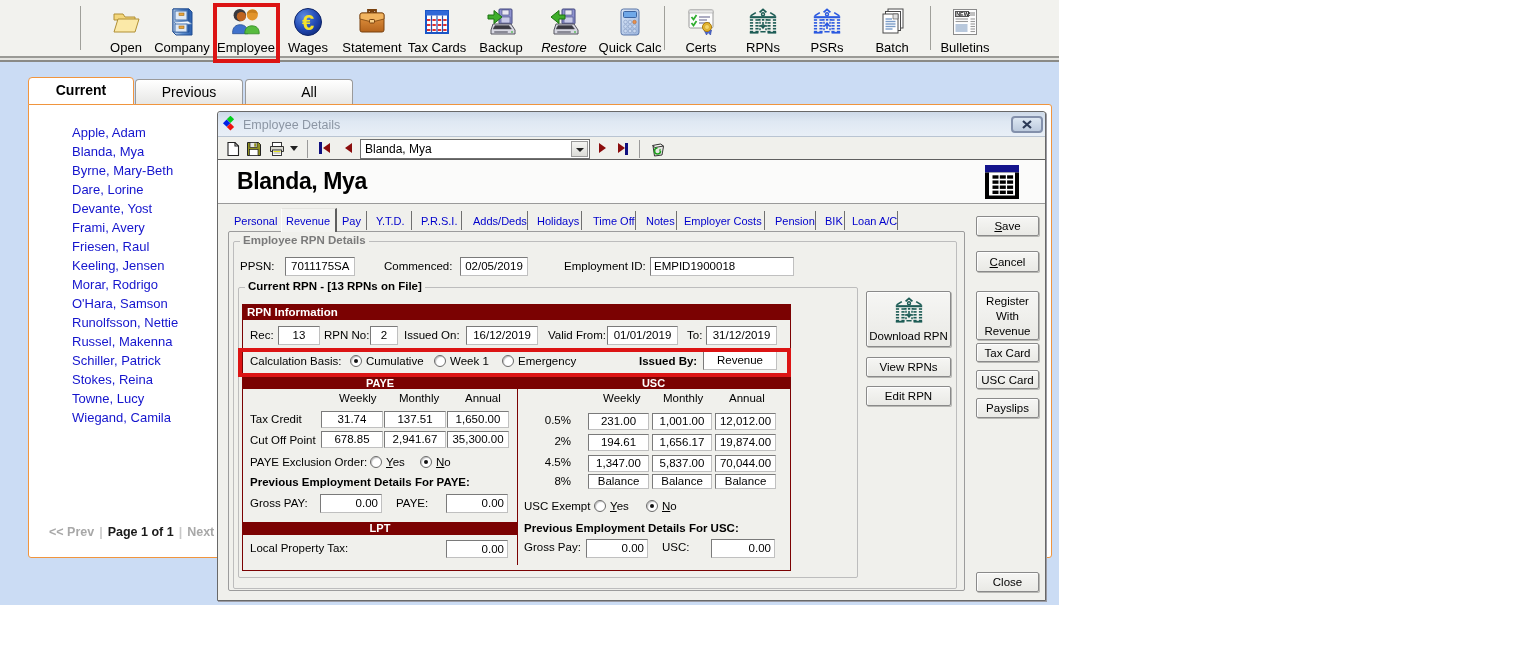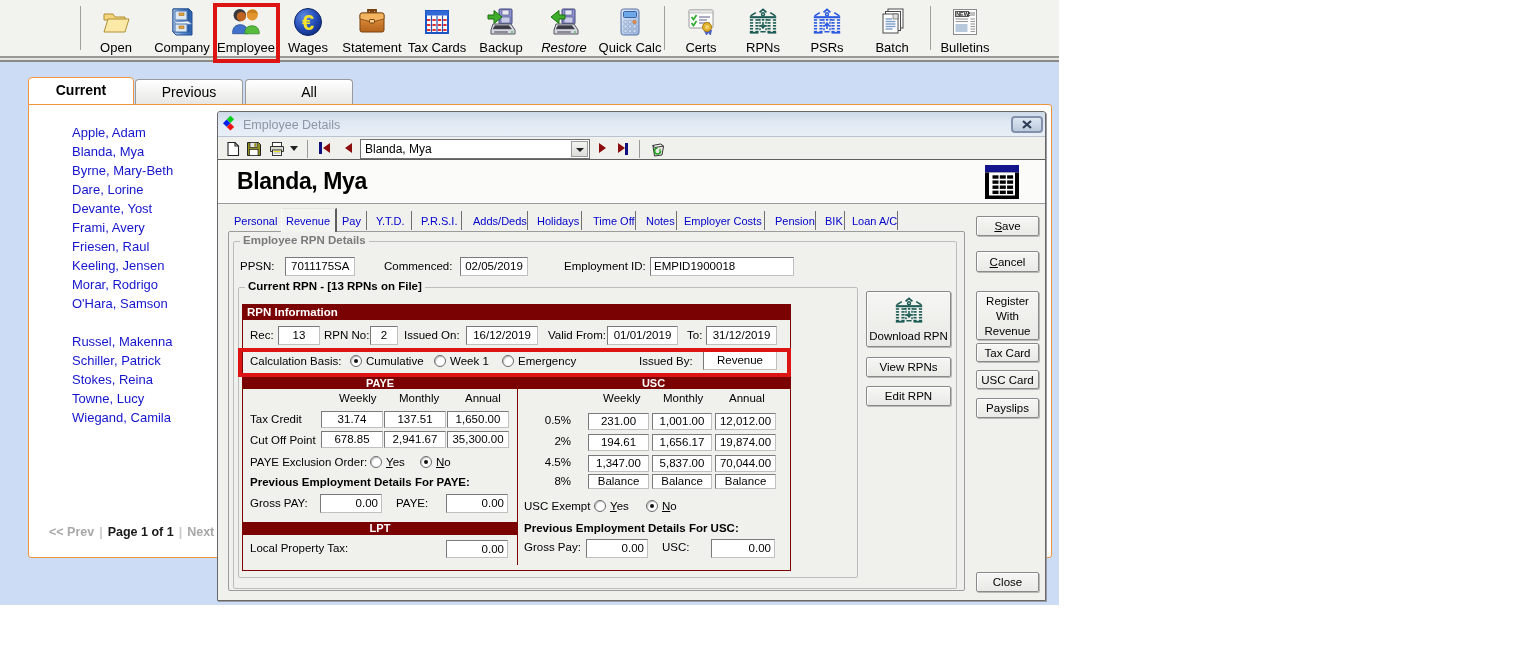--- a/index.html
+++ b/index.html
@@ -39,21 +39,21 @@
 .radio{position:absolute;width:12px;height:12px;border-radius:50%;background:#fff;border:1px solid #6a6a6a;box-shadow:inset 1px 1px 1px rgba(0,0,0,.25);z-index:7;}
 .radio.on:after{content:"";position:absolute;left:3px;top:3px;width:4px;height:4px;border-radius:50%;background:#111;}
 .un{text-decoration:underline;}
 .btn{position:absolute;background:linear-gradient(#f6f6f4,#e9e9e5);border:1px solid #8a8a8a;border-radius:2px;box-shadow:inset 1px 1px 0 #fdfdfd, 1px 1px 0 #b8b8b4;text-align:center;font-size:11.5px;color:#000;z-index:6;}
 #redbox2{position:absolute;left:238px;top:348px;width:553px;height:29px;border:4px solid #dc1414;z-index:9;}
 
 </style></head>
 <body>
 <div id="app">
 <div id="toolbar">
-<div class="tbtn" style="left:76px;width:80px;">
+<div class="tbtn" style="left:86px;width:80px;">
         <div class="ic"><svg width="32" height="32" viewBox="0 0 32 32">
             <path d="M4 8h9l2 3h10v3H4z" fill="#f4d77c" stroke="#b08f35"></path>
 <path d="M4 26 L8 13 H29 L25 26 Z" fill="#fbe9a8" stroke="#b08f35"></path>
           </svg></div>
         <div class="lb">Open</div>
       </div>
 <div class="tbtn" style="left:142px;width:80px;">
         <div class="ic"><svg width="32" height="32" viewBox="0 0 32 32">
             <defs>
               <linearGradient id="gcab" x1="0" y1="0" x2="1" y2="0">
@@ -320,20 +320,21 @@
 <div class="nm" style="top:20px;">Apple, Adam</div>
 <div class="nm" style="top:39px;">Blanda, Mya</div>
 <div class="nm" style="top:58px;">Byrne, Mary-Beth</div>
 <div class="nm" style="top:77px;">Dare, Lorine</div>
 <div class="nm" style="top:96px;">Devante, Yost</div>
 <div class="nm" style="top:115px;">Frami, Avery</div>
 <div class="nm" style="top:134px;">Friesen, Raul</div>
 <div class="nm" style="top:153px;">Keeling, Jensen</div>
 <div class="nm" style="top:172px;">Morar, Rodrigo</div>
 <div class="nm" style="top:191px;">O'Hara, Samson</div>
+<div class="nm" style="top:210px;">Runolfsson, Nettie</div>
 <div class="nm" style="top:229px;">Russel, Makenna</div>
 <div class="nm" style="top:248px;">Schiller, Patrick</div>
 <div class="nm" style="top:267px;">Stokes, Reina</div>
 <div class="nm" style="top:286px;">Towne, Lucy</div>
 <div class="nm" style="top:305px;">Wiegand, Camila</div>
 <div id="pager"><span>&lt;&lt; Prev</span><span style="color:#c8c8c8;margin:0 5px;">|</span><b>Page 1 of 1</b><span style="color:#c8c8c8;margin:0 5px;">|</span><span>Next</span></div>
 </div>
 <div id="dlg">
 <div id="dtitle">
         <span class="abs" style="left:4px;top:4px;"><svg width="16" height="16" viewBox="0 0 22 22">
@@ -457,21 +458,21 @@
 <div class="fld" style="left:364px;top:21px;width:71px;height:19px;text-align:center;">01/01/2019</div>
 <div class="lab" style="left:444px;top:24px;">To:</div>
 <div class="fld" style="left:463px;top:21px;width:71px;height:19px;text-align:center;">31/12/2019</div>
 <div class="lab" style="left:7px;top:50px;">Calculation Basis:</div>
 <div class="radio on" style="left:107px;top:50px;"></div>
         <div class="lab" style="left:123px;top:50px;">Cumulative</div>
 <div class="radio" style="left:191px;top:50px;"></div>
         <div class="lab" style="left:207px;top:50px;">Week 1</div>
 <div class="radio" style="left:259px;top:50px;"></div>
         <div class="lab" style="left:275px;top:50px;">Emergency</div>
-<div class="lab" style="left:396px;top:50px;">Issued By:</div>
+<div class="lab" style="left:396px;top:50px;font-weight:bold;">Issued By:</div>
 <div class="fld" style="left:460px;top:46px;width:74px;height:19px;text-align:center;">Revenue</div>
 <div class="mbar" style="left:0;top:72px;width:274px;height:12px;line-height:12px;text-align:center;font-size:11px;">PAYE</div>
 <div class="mbar" style="left:274px;top:72px;width:273px;height:12px;line-height:12px;text-align:center;font-size:11px;">USC</div>
 <div class="abs" style="left:274px;top:72px;width:1px;height:188px;background:#7b0202;"></div>
 <div class="lab" style="left:96px;top:87px;">Weekly</div>
 <div class="lab" style="left:156px;top:87px;">Monthly</div>
 <div class="lab" style="left:222px;top:87px;">Annual</div>
 <div class="lab" style="left:7px;top:108px;">Tax Credit</div>
 <div class="fld" style="left:78px;top:106px;width:62px;height:17px;text-align:center;line-height:15px;">31.74</div>
 <div class="fld" style="left:141px;top:106px;width:62px;height:17px;text-align:center;line-height:15px;">137.51</div>

